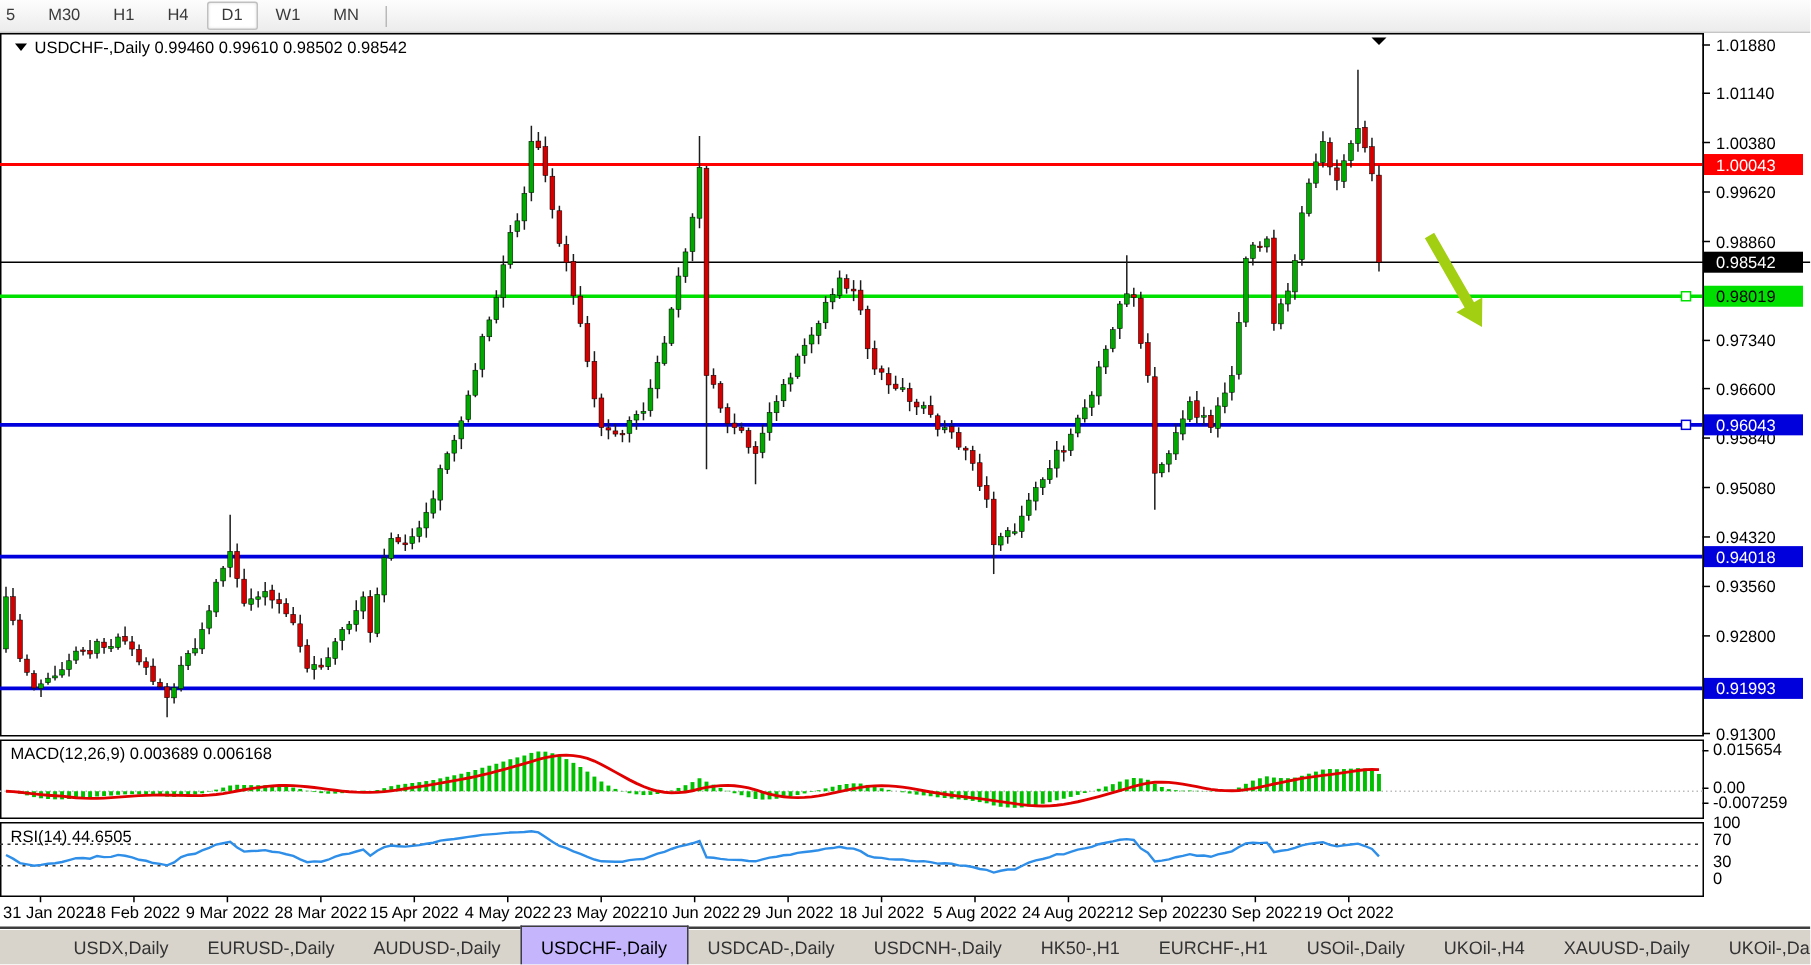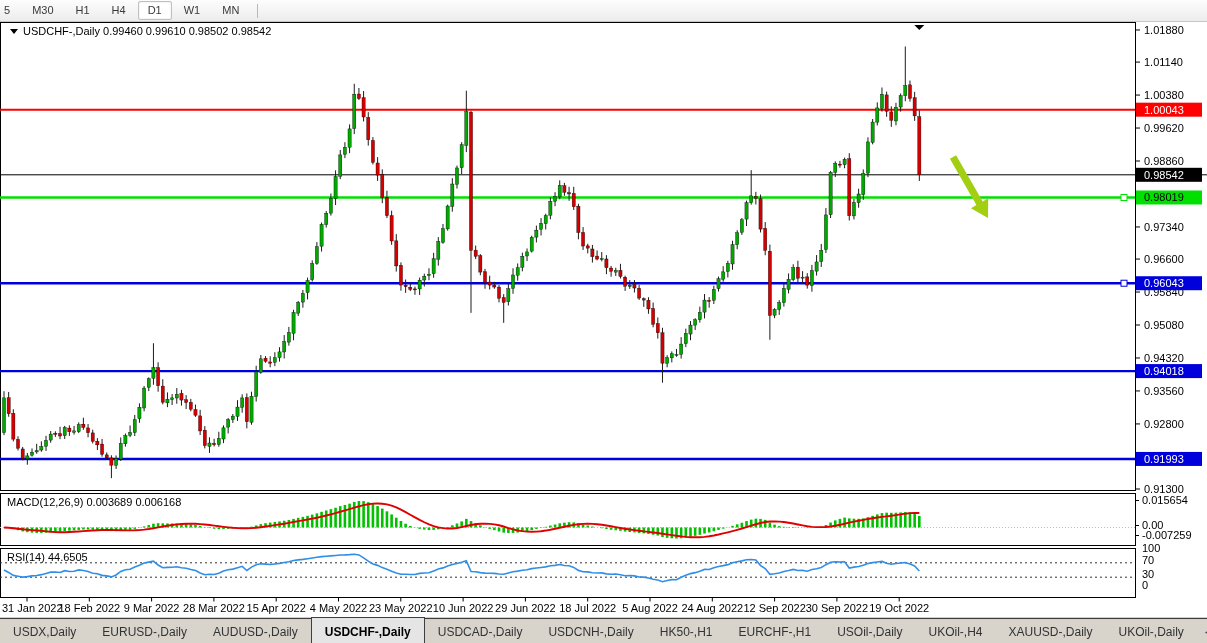--- a/index.html
+++ b/index.html
@@ -9,25 +9,25 @@
   .tf-toolbar{height:21px;background:linear-gradient(#fdfdfd,#ececec);border-bottom:1px solid #c6c6c6;
     display:flex;align-items:center;font-size:11px;color:#3a3a3a;user-select:none;}
   .tf-btn{padding:2px 9px;margin:0 1px;border:1px solid transparent;border-radius:2px;line-height:13px;}
   .tf-btn:first-child{padding-left:3px;margin-left:0;}
   .tf-btn.active{background:#fff;border-color:#c0c0c0;box-shadow:inset 0 0 2px #ddd;text-align:center;}
   .tf-sep{width:1px;height:14px;background:#b9b9b9;margin:0 7px;}
   
   #chart-svg{display:block;}
   
   .tab-bar{height:23px;background:#d8d4cc;display:flex;align-items:stretch;font-size:12px;color:#333;
-    position:relative;user-select:none;}
+    position:relative;user-select:none;padding-left:36px;}
   .tab{display:flex;align-items:center;padding:0 13px;white-space:nowrap;position:relative;}
   .tab-sep{width:1px;background:#a8a49c;margin:5px 0;}
-  .tab.active{background:#e5e5e5;border:1px solid #3e3e3e;border-bottom:none;margin-top:-3px;
-    padding-top:3px;font-weight:bold;color:#000;z-index:5;}
+  .tab.active{background:#c4b5fd;border:1px solid #3e3e3e;border-bottom:none;margin-top:-3px;
+    padding-top:3px;font-weight:normal;color:#000;z-index:5;}
   .tab-nav{margin-left:auto;display:flex;align-items:center;gap:6px;padding:0 8px;color:#555;font-size:10px;}
   .tab-nav span{cursor:default;}
 </style>
 </head>
 <body>
 
 <div id="app">
   <div class="tf-toolbar">
       <div class="tf-btn">5</div>
       <div class="tf-btn">M30</div>

